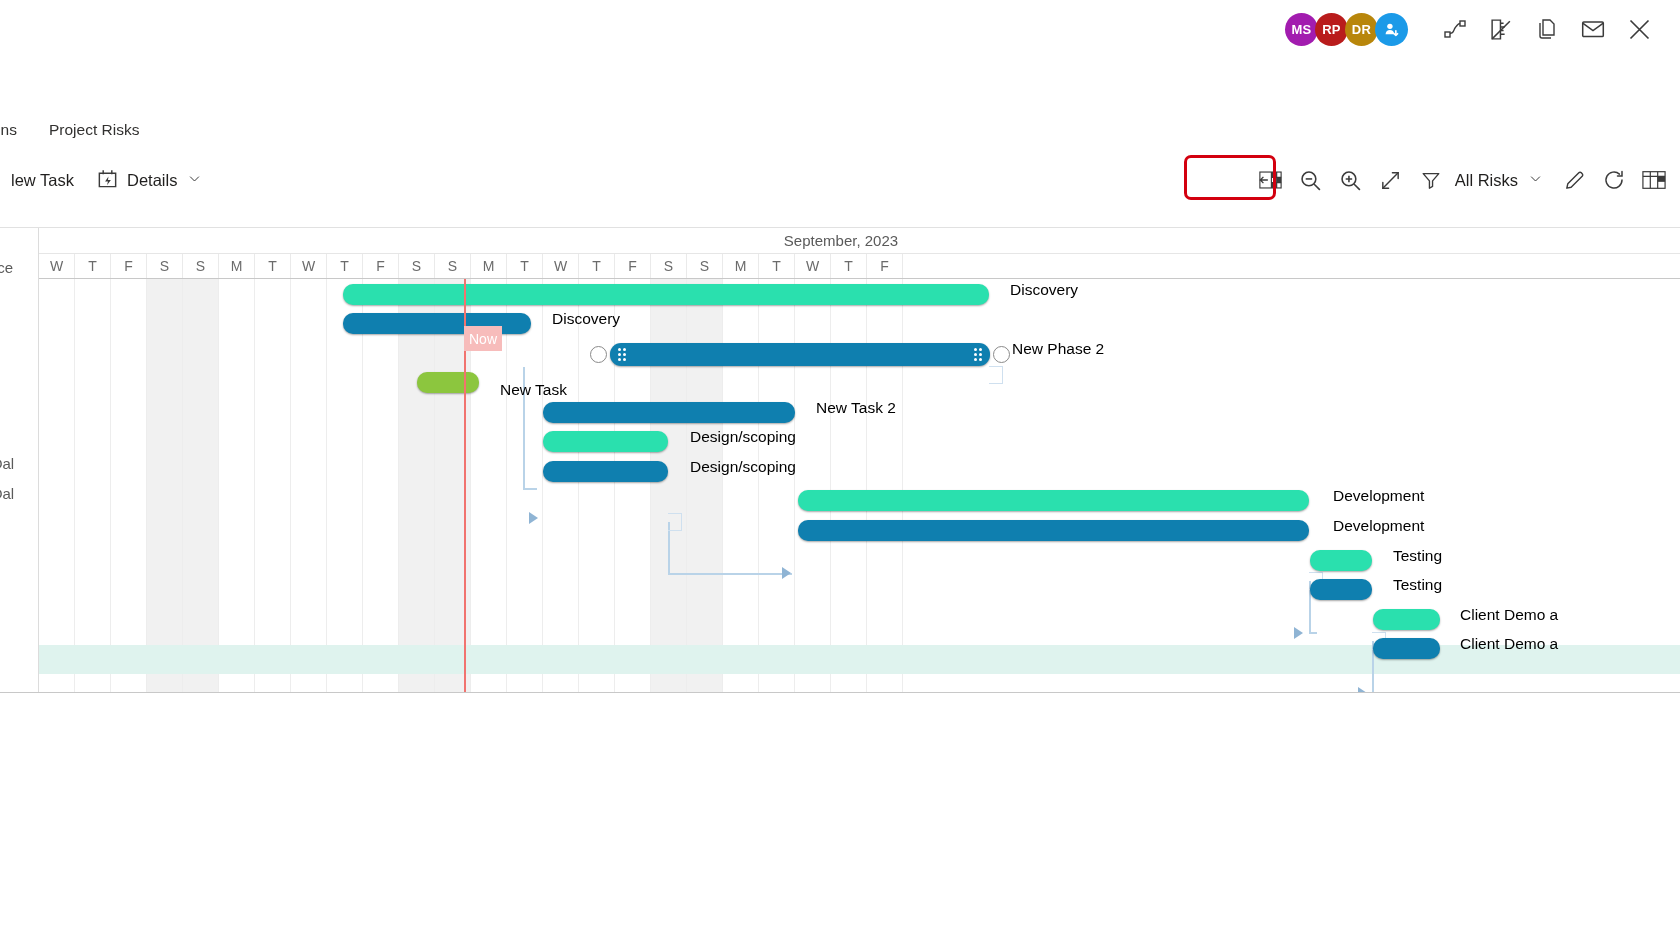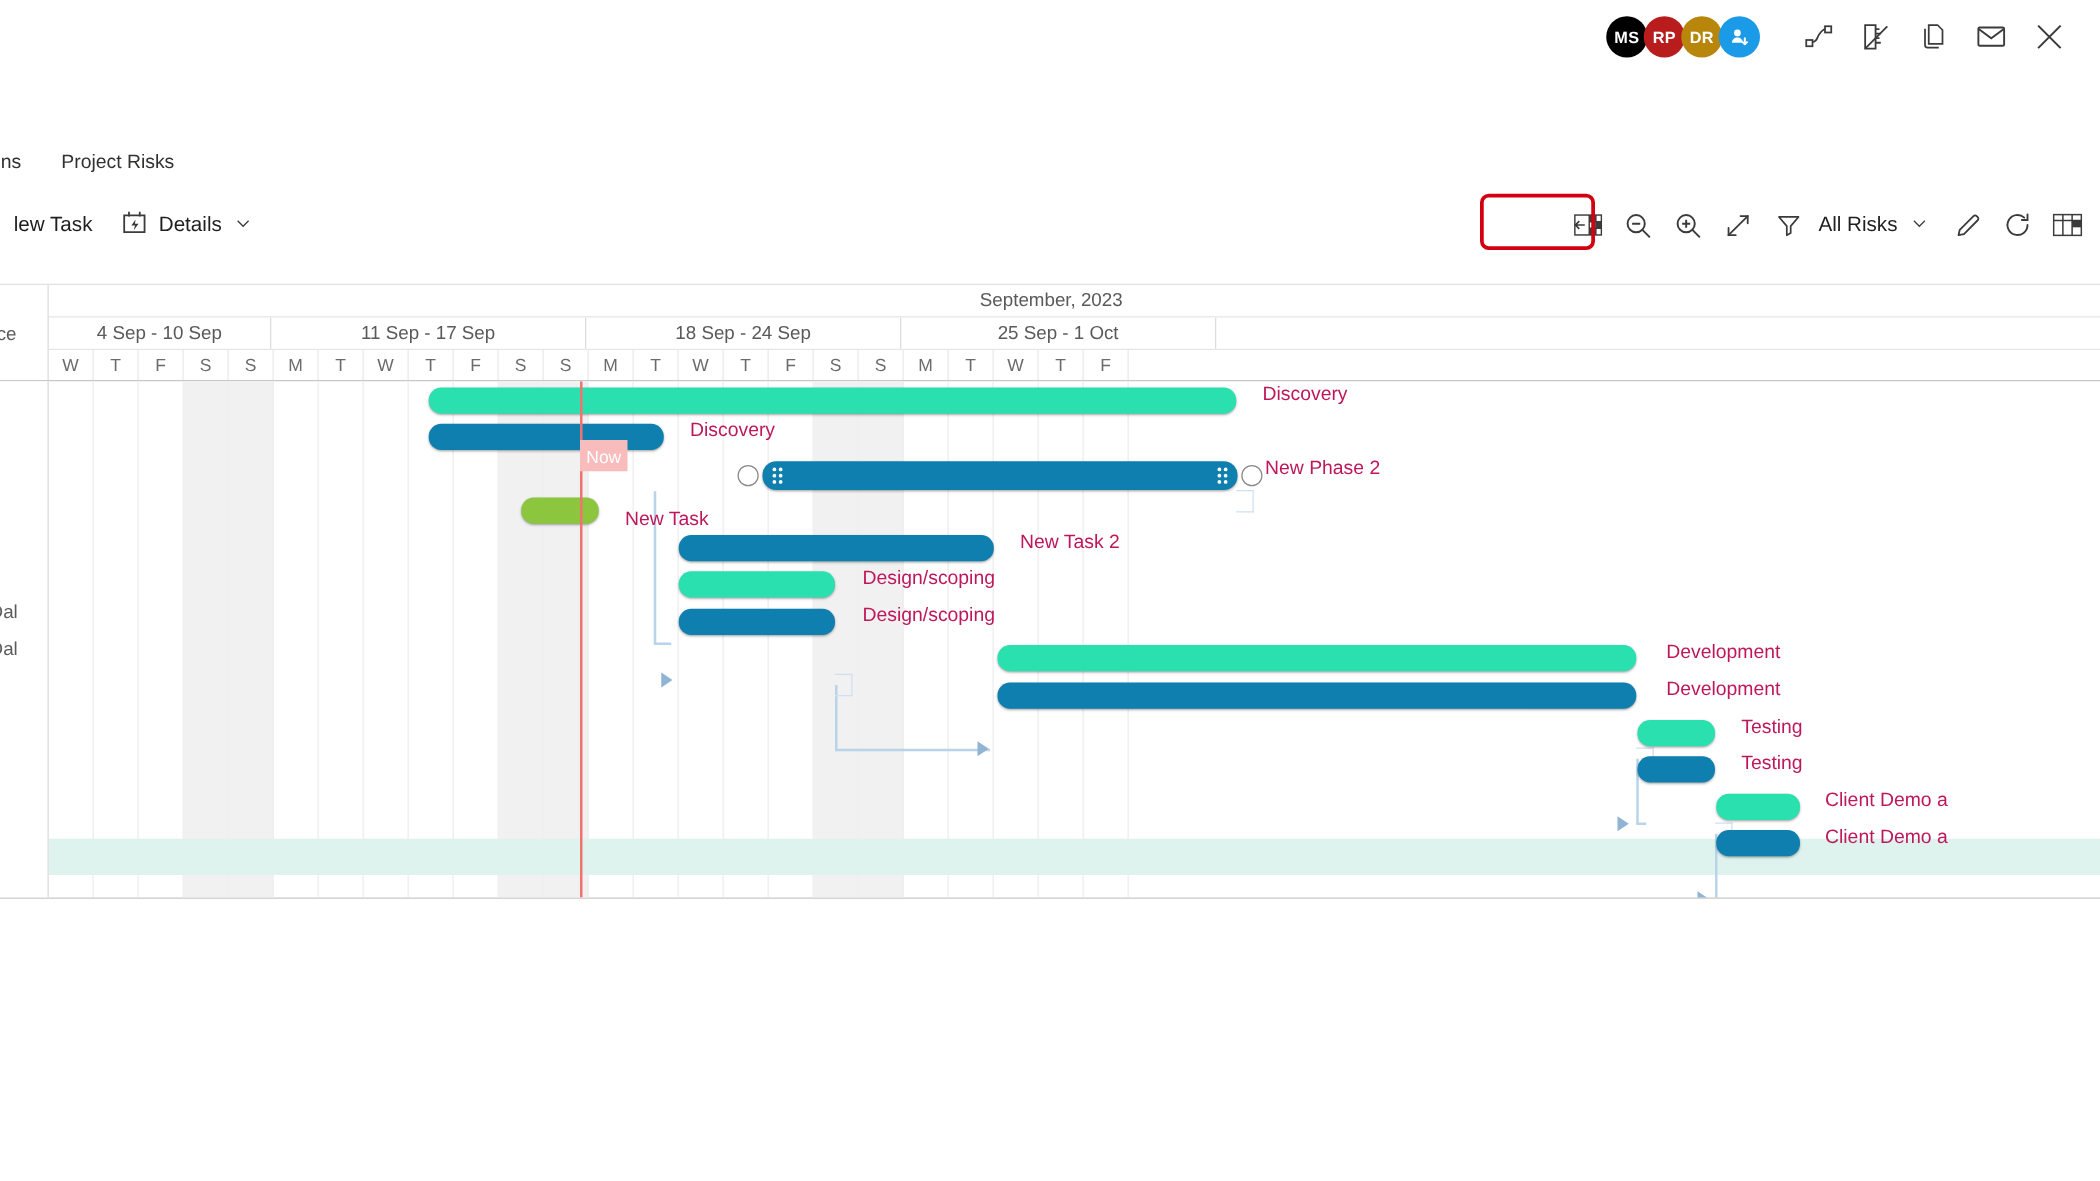--- a/index.html
+++ b/index.html
@@ -125,21 +125,21 @@
 
   .bar { position:absolute; border-radius:9px; z-index:5; }
   .bar.sum { height:23px; border-radius:11px; }
   .bar.task { height:21px; border-radius:10px; }
   .bar.blue { background:#0f7faf; }
   .bar.teal { background:#2ae0ae; }
   .bar.green { background:#8cc63e; }
   .bar.shadow { box-shadow: 0 1px 2px rgba(0,0,0,.35); }
 
   .barlabel {
-    position:absolute; font-size:15.5px; color:#be185d; white-space:nowrap; z-index:5;
+    position:absolute; font-size:15.5px; color:#000000; white-space:nowrap; z-index:5;
   }
 
   .handle {
     position:absolute; width:17px; height:17px; border-radius:50%;
     background:#fff; border:1.6px solid #8a8a8a; z-index:8;
   }
   .grip { position:absolute; z-index:9; display:grid;
           grid-template-columns: repeat(2, 3px); grid-auto-rows: 3px; gap:2px; }
   .grip i { display:block; width:3px; height:3px; background:#fff; border-radius:50%; }
 
@@ -154,21 +154,21 @@
   .bracket { position:absolute; z-index:4; border:1.5px solid #cfe0ef;
              border-left:none; }
 </style>
 </head>
 <body>
 
 <div class="page">
 
   <div class="topbar">
     <div class="avatars">
-      <div class="avatar" style="background:#000000">MS</div>
+      <div class="avatar" style="background:#a21caf">MS</div>
       <div class="avatar" style="background:#b91c1c">RP</div>
       <div class="avatar" style="background:#b8860b">DR</div>
       <div class="avatar addu">
         <svg width="19" height="19" viewBox="0 0 24 24" fill="none" stroke="#fff" stroke-width="2" stroke-linecap="round">
           <circle cx="10" cy="8" r="3.4" fill="#fff" stroke="none"></circle>
           <path d="M4.5 18c0-3.3 2.6-5.3 5.5-5.3s5.5 2 5.5 5.3" fill="#fff" stroke="none"></path>
           <path d="M17.5 13.5v6M17.5 19.5l-2.2-2.2M17.5 19.5l2.2-2.2"></path>
         </svg>
       </div>
     </div>
@@ -306,27 +306,20 @@
 
     <div class="gheader">
       <div class="leftpane-head">
         <span class="rtxt">urce</span>
       </div>
 
       <div class="grow-month">
         <span class="month-label">September, 2023</span>
       </div>
 
-      <div class="grow-weeks" id="week-row">
-        <div class="week" style="flex:0 0 39px; border-right:1px solid #dcdcdc;"></div>
-        <div class="week" style="width:178px">4 Sep - 10 Sep</div>
-        <div class="week" style="width:252px">11 Sep - 17 Sep</div>
-        <div class="week" style="width:252px">18 Sep - 24 Sep</div>
-        <div class="week" style="width:252px">25 Sep - 1 Oct</div>
-      </div>
 
       <div class="grow-days" id="day-row">
         <div class="day" style="flex:0 0 39px; border-right:1px solid #dcdcdc;"></div>
       <div class="day" style="width: 36px;">W</div>
           <div class="day" style="width: 36px;">T</div>
           <div class="day" style="width: 36px;">F</div>
           <div class="day" style="width: 36px;">S</div>
           <div class="day" style="width: 36px;">S</div>
           <div class="day" style="width: 36px;">M</div>
           <div class="day" style="width: 36px;">T</div>

